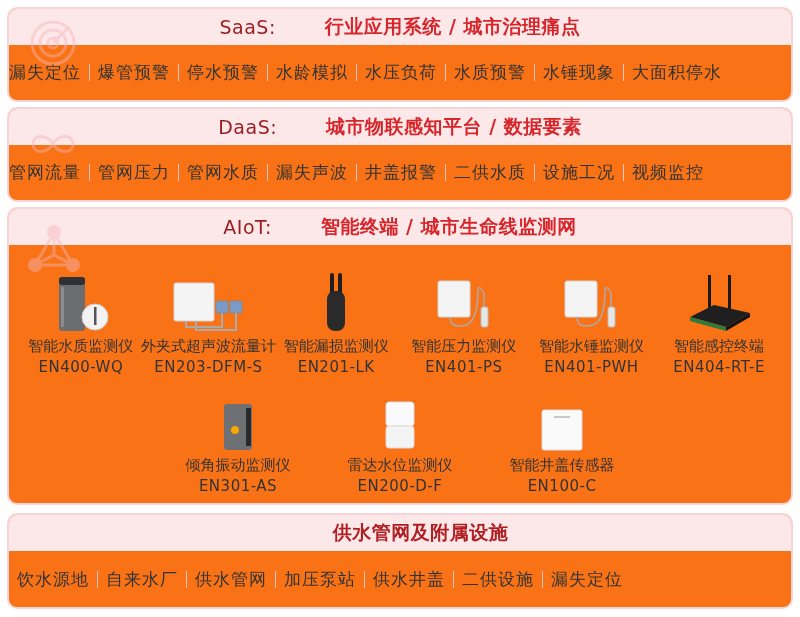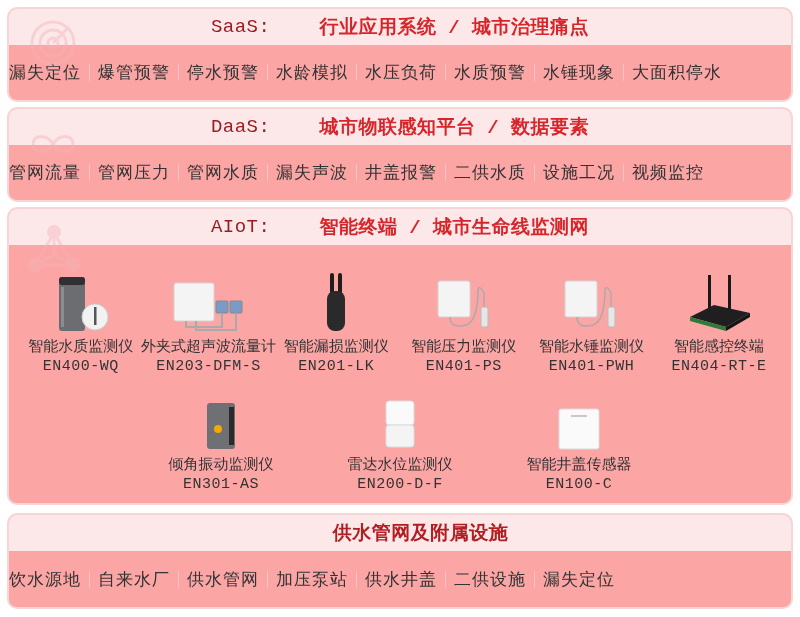--- a/index.html
+++ b/index.html
@@ -5,23 +5,22 @@
   * { box-sizing: border-box; margin: 0; padding: 0; }
   html, body { width: 800px; height: 617px; background: #ffffff; overflow: hidden; }
   body { font-family: "DejaVu Sans", "Liberation Sans", sans-serif; color: #333333; position: relative; }
 
   .layer {
     position: absolute;
     left: 7px;
     width: 786px;
     border: 2px solid #f7d4d6;
     border-radius: 10px;
-    background: #fca5a5;
+    background: #f97316;
     overflow: hidden;
-    font-family: Liberation Mono, monospace;
   }
   .layer-head {
     height: 36px;
     background: #fde8e9;
     display: flex;
     align-items: center;
     justify-content: center;
     font-size: 19px;
     font-weight: bold;
     letter-spacing: 0.5px;
@@ -35,21 +34,21 @@
   }
   .tag-row { display: flex; align-items: center; justify-content: center; flex-wrap: nowrap; }
   .tag { font-size: 17px; color: #333; letter-spacing: 1px; white-space: nowrap; }
   .sep { width: 1px; height: 17px; background: #f3c4c7; margin: 0 8px; }
 
   .watermark { position: absolute; left: 20px; opacity: 0.45; }
 
   
   .device-grid { padding-top: 14px; margin-top: 12px; }
   .device-row { display: flex; justify-content: space-around; padding: 0 8px; }
-  .device-row.second { justify-content: center; gap: 55px; margin-top: 14px; }
+  .device-row.second { justify-content: center; gap: 38px; margin-top: 14px; }
   .device { width: 124px; display: flex; flex-direction: column; align-items: center; }
   .device-img { height: 62px; width: 100px; position: relative; display: flex; align-items: flex-end; justify-content: center; }
   .device-name { font-size: 15px; color: #333; margin-top: 4px; white-space: nowrap; }
   .device-model { font-size: 15px; color: #333; margin-top: 2px; white-space: nowrap; letter-spacing: 0.5px; }
 </style>
 </head>
 <body>
 
 <div class="layer" style="top:7px;height:95px;">
   <svg class="watermark" style="top:10px;" width="48" height="48" viewBox="0 0 48 48">
@@ -250,21 +249,21 @@
         <div class="device-model">EN100-C</div>
       </div>
     </div>
   </div>
 </div>
 
 <div class="layer" style="top:513px;height:96px;">
   <div class="layer-head">
     <span class="title-main" style="color:#b01e22;">供水管网及附属设施</span>
   </div>
-  <div class="layer-body" style="height:56px;">
+  <div class="layer-body" style="height:56px;padding-left:8px;">
     <div class="tag-row">
       <span class="tag">饮水源地</span>
         <span class="sep"></span>
       <span class="tag">自来水厂</span>
         <span class="sep"></span>
       <span class="tag">供水管网</span>
         <span class="sep"></span>
       <span class="tag">加压泵站</span>
         <span class="sep"></span>
       <span class="tag">供水井盖</span>

